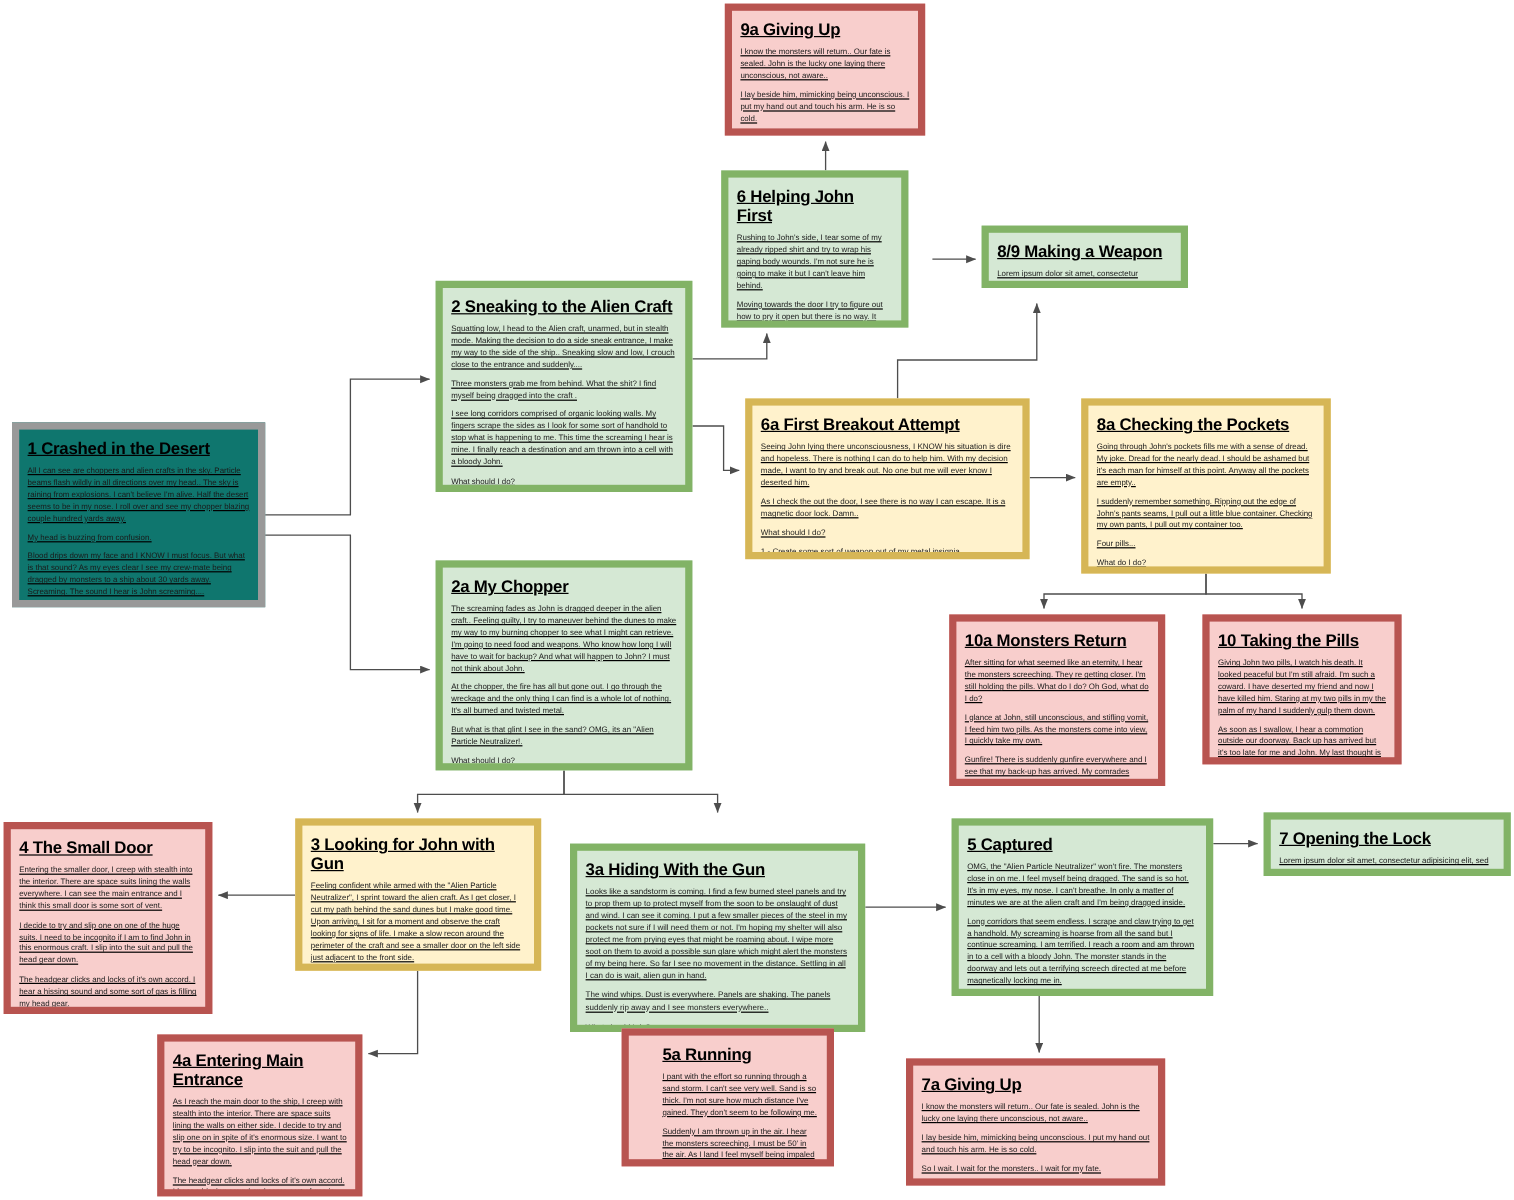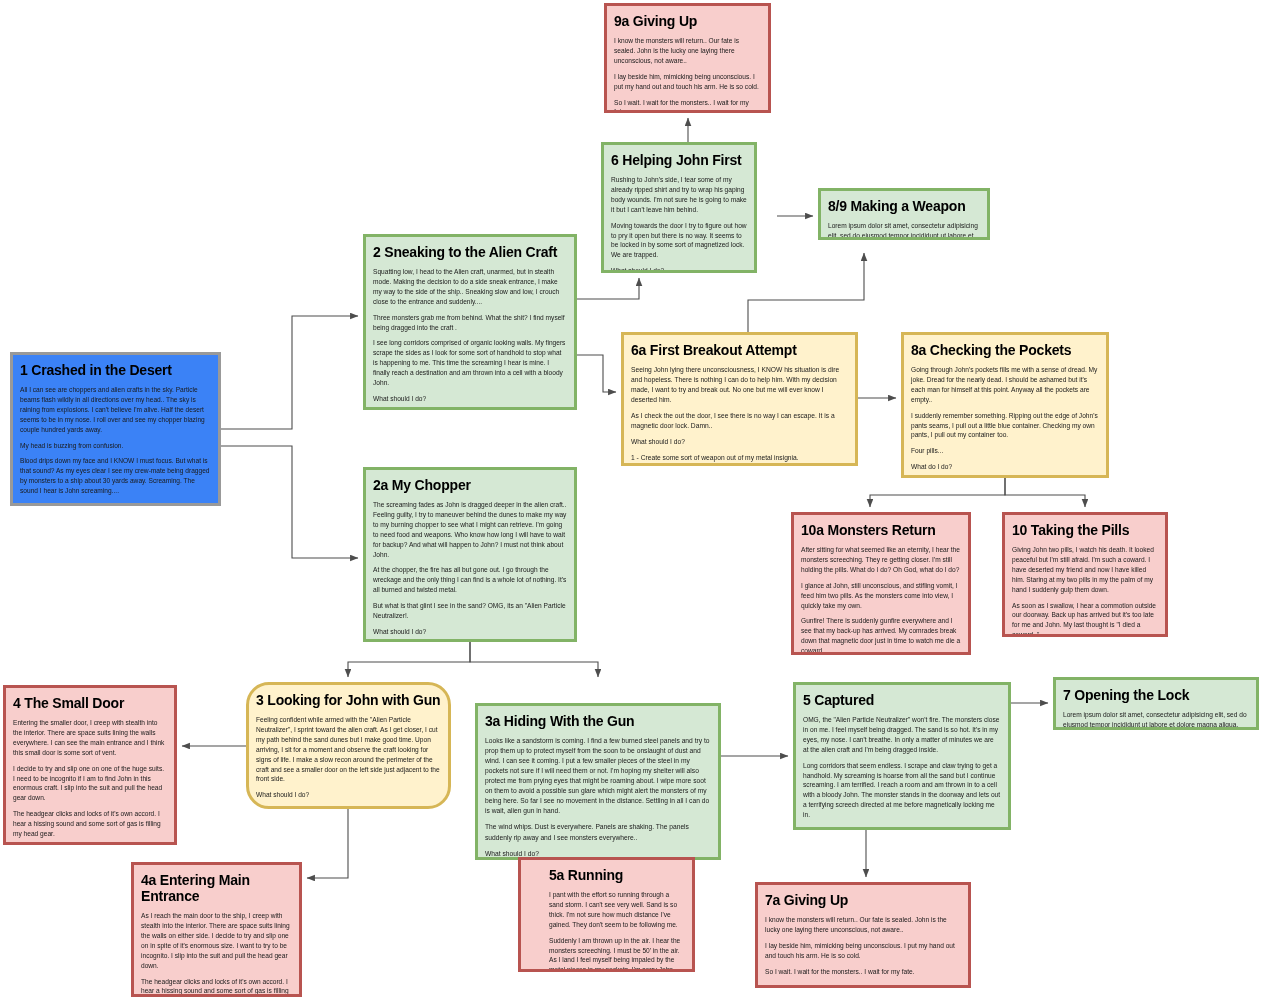--- a/index.html
+++ b/index.html
@@ -23,28 +23,29 @@
   #edges {
     position: absolute;
     left: 0; top: 0;
     width: 1262px;
     height: 1000px;
     pointer-events: none;
   }
   .node {
     position: absolute;
     box-sizing: border-box;
-    border: 3px solid #c2410c;
+    border: 6px solid #c2410c;
     padding: 6px 7px 8px 7px;
     overflow: hidden;
+    text-decoration: underline;
   }
   .node.green  { background: #d5e8d4; border-color: #82b366; }
   .node.yellow { background: #fff2cc; border-color: #d6b656; }
   .node.red    { background: #f8cecc; border-color: #b85450; }
-  .node.grey   { background: #3b82f6; border-color: #999999; }
+  .node.grey   { background: #0f766e; border-color: #999999; }
 
   .node-title {
     font-size: 14px;
     font-weight: bold;
     color: #000000;
     line-height: 1.15;
     margin: 1px 0 7px 0;
     letter-spacing: -0.2px;
   }
   .node-body p {
@@ -197,21 +198,21 @@
       </div>
       <div class="node red" style="left: 3px; top: 685px; width: 174px; height: 160px;">
         <div class="node-title">4 The Small Door</div>
         <div class="node-body">
           <p>Entering the smaller door, I creep with stealth into the interior.  There are space suits lining the walls everywhere.  I can see the main entrance and I think this small door is some sort of vent.</p>
           <p>I decide to try and slip one on one of the huge suits.  I need to be incognito if I am to find John in this enormous craft. I slip into the suit and pull the head gear down.</p>
           <p>The headgear clicks and locks of it's own accord. I hear a hissing sound and some sort of gas is filling my head gear.</p>
           <p>The last thing i hear is the monsters screeching in the distance.</p>
         </div>
       </div>
-      <div class="node yellow" style="left: 246px; top: 682px; width: 205px; height: 127px; border-radius: 23px;">
+      <div class="node yellow" style="left: 246px; top: 682px; width: 205px; height: 127px;">
         <div class="node-title">3 Looking for John with Gun</div>
         <div class="node-body">
           <p>Feeling confident while armed with the "Alien Particle Neutralizer", I sprint toward the alien craft.  As I get closer, I cut my path behind the sand dunes but I make good time.  Upon arriving, I sit for a moment and observe the craft looking for signs of life.  I make a slow recon around the perimeter of the craft and see a smaller door on the left side just adjacent to the front side.</p>
           <p>What should I do?</p>
           <p>1 - Enter the smaller door.</p>
         </div>
       </div>
       <div class="node green wide-body" style="left: 475px; top: 656px; width: 246px; height: 157px; margin-top: 47px;">
         <div class="node-title">3a Hiding With the Gun</div>
         <div class="node-body">

